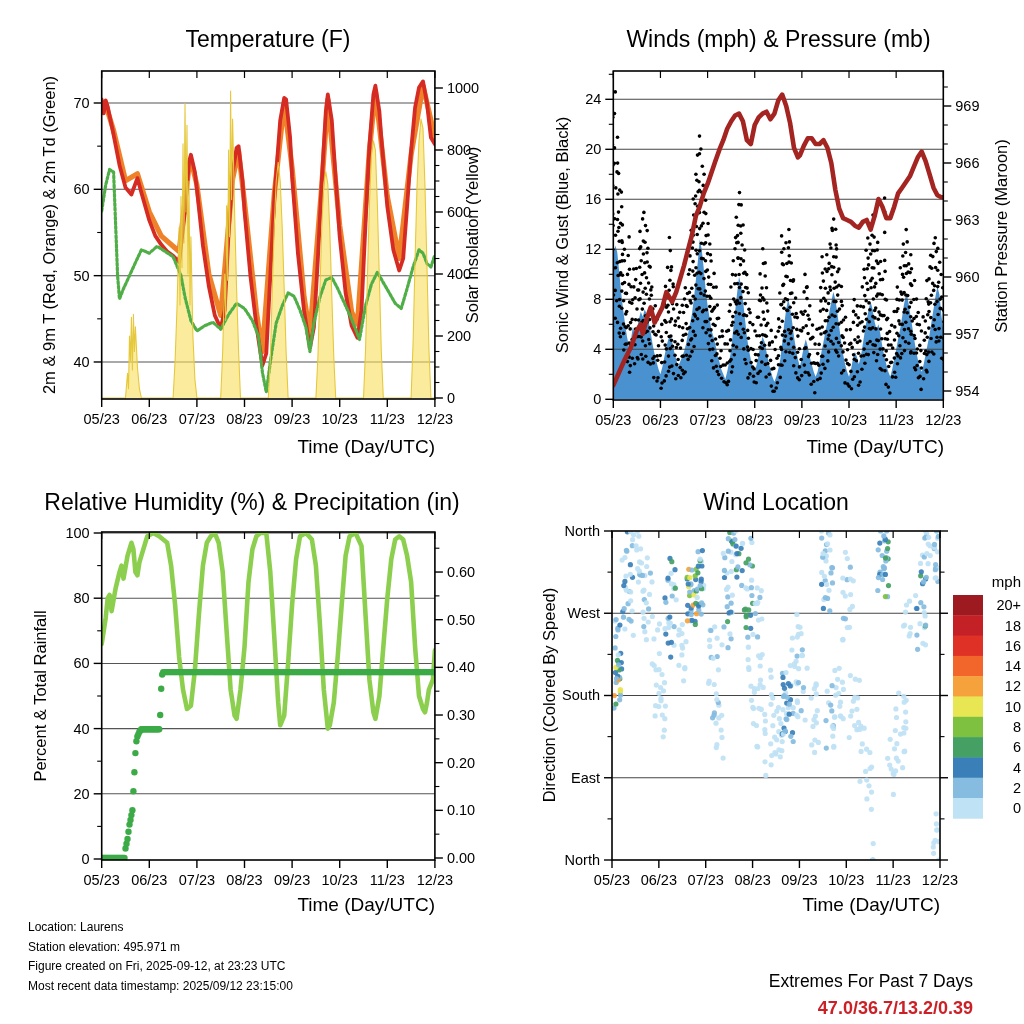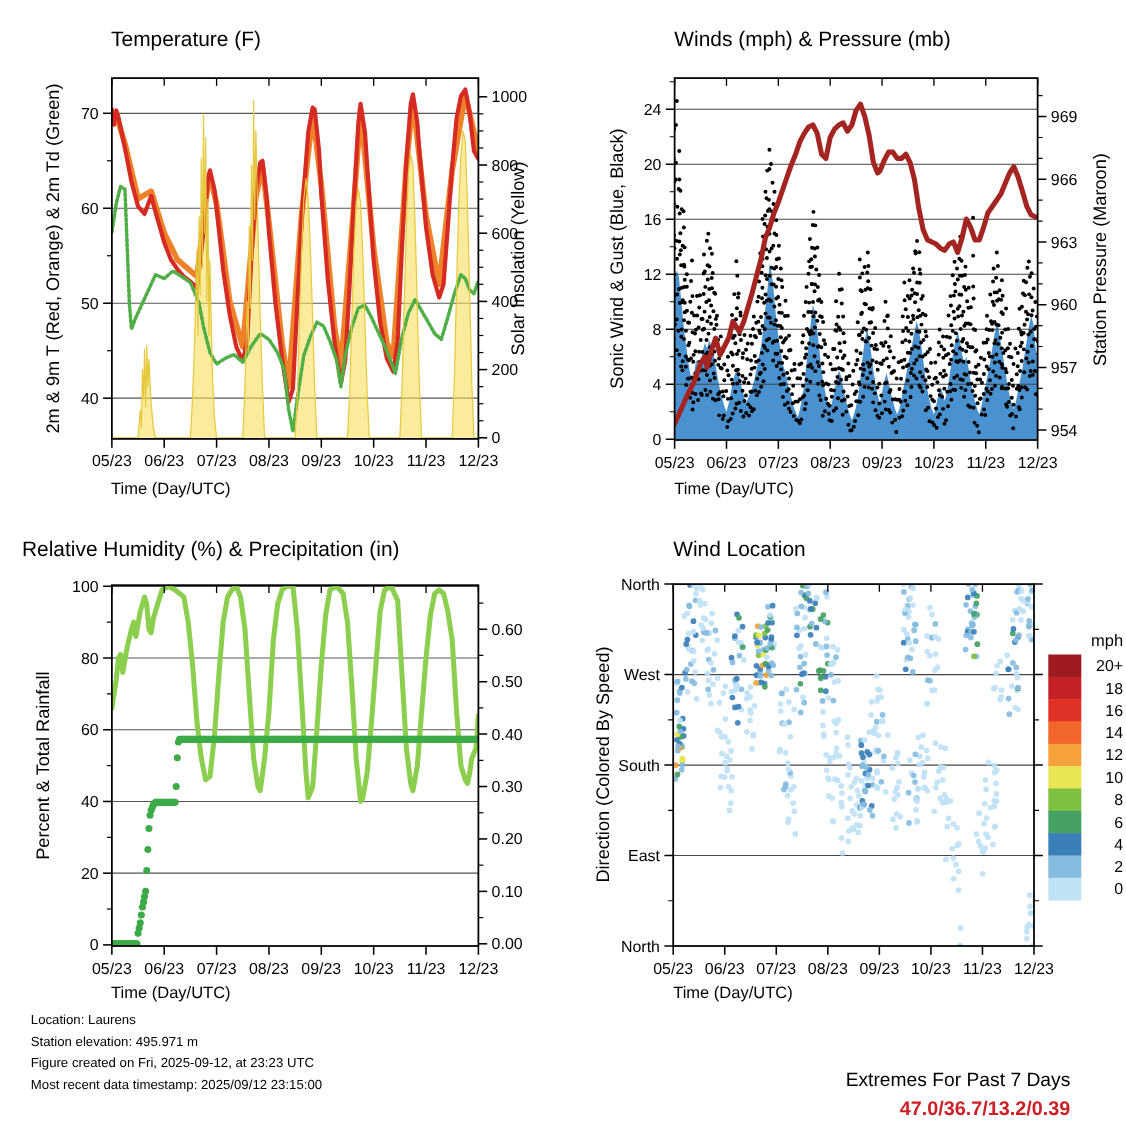--- a/index.html
+++ b/index.html
@@ -1,18 +1,18 @@
 <!DOCTYPE html>
 <html><head>
 <meta charset="utf-8">
 <style>
   html,body{margin:0;padding:0;background:#fff;}
   body{width:1024px;height:1024px;position:relative;font-family:"Liberation Sans",sans-serif;color:#000;overflow:hidden;}
-  .ctitle{position:absolute;font-size:19px;text-align:left;white-space:nowrap;}
-  .xlabel{position:absolute;font-size:15px;text-align:left;white-space:nowrap;}
+  .ctitle{position:absolute;font-size:23px;text-align:center;white-space:nowrap;}
+  .xlabel{position:absolute;font-size:19px;text-align:right;white-space:nowrap;}
   .vlabel{position:absolute;white-space:nowrap;font-size:16.5px;transform:translate(-50%,-50%) rotate(-90deg);}
   .footer{position:absolute;left:28px;top:918px;font-size:12px;line-height:19.6px;}
   .extremes{position:absolute;right:51px;top:968px;text-align:right;line-height:26.5px;font-size:17.5px;}
   .extremes .vals{font-weight:bold;font-size:18px;}
   svg{position:absolute;}
   svg text{font-family:"Liberation Sans",sans-serif;fill:#000;}
 </style>
 </head>
 <body>
 

